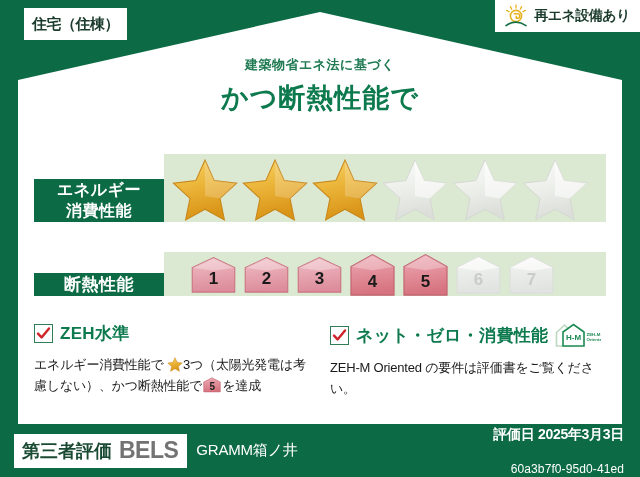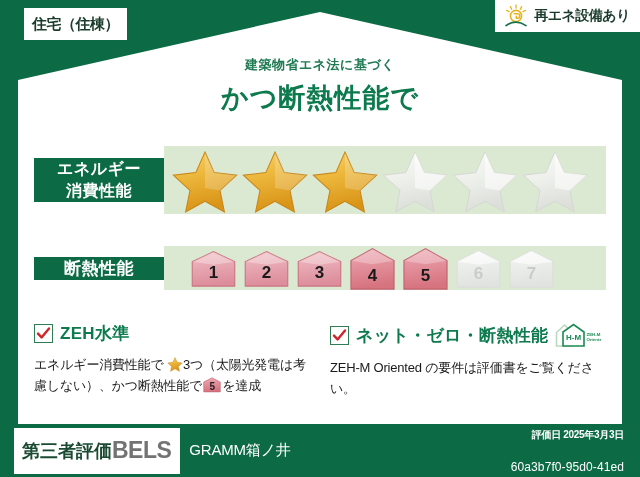--- a/index.html
+++ b/index.html
@@ -56,21 +56,21 @@
   }
   #main-title {
     margin-top: 6px;
     font-size: 27px; font-weight: bold; color: #0d7a4e;
     letter-spacing: 1px;
   }
 
   
   .perf-row {
     position: absolute;
-    display: flex; align-items: center;
+    display: flex; align-items: flex-end;
     z-index: 5;
   }
   #row-energy { left: 34px; top: 138px; width: 572px; height: 84px; }
   #row-insul  { left: 34px; top: 240px; width: 572px; height: 56px; }
 
   .perf-label {
     background: #0c6b45;
     color: #ffffff;
     width: 130px; flex: 0 0 130px;
     display: flex; flex-direction: column;
@@ -149,41 +149,41 @@
   #zehm-logo { width: 46px; height: 26px; flex: 0 0 auto; }
 
   
   #footer {
     position: absolute; left: 0; right: 0; bottom: 0;
     height: 53px; z-index: 6;
     display: flex; align-items: center;
   }
   #bels-badge {
     background: #ffffff;
-    height: 46px; margin-left: 14px;
-    display: flex; align-items: center; 
+    height: 34px; margin-left: 14px;
+    display: flex; align-items: center; gap: 7px;
     padding: 0 9px 0 8px;
   }
   #bels-jp {
     font-size: 18px; font-weight: bold; color: #1b4a33;
     letter-spacing: 0px;
   }
   #bels-en {
     font-size: 23px; font-weight: bold; color: #737373;
     letter-spacing: -0.5px; font-family: "Liberation Sans", sans-serif;
   }
   #project-name {
     margin-left: 9px;
     font-size: 15px; color: #ffffff; letter-spacing: -0.2px;
   }
   #footer-right {
     margin-left: auto; margin-right: 16px;
     text-align: right; color: #ffffff;
   }
-  #eval-date { font-size: 10px; font-weight: bold; letter-spacing: -0.3px; text-align: right; }
+  #eval-date { font-size: 14px; font-weight: bold; letter-spacing: -0.3px; text-align: right; }
   #eval-id   { font-size: 12px; margin-top: 18px; letter-spacing: 0.1px; }
 </style>
 </head>
 <body>
 
 <div id="label-root">
 
   <div id="house-body"></div>
 
   <div class="corner-badge" id="badge-type">
@@ -367,21 +367,21 @@
     </div>
   </div>
 
   <div class="note" id="note-right">
     <div class="note-head">
       <span class="chk">
         <svg width="15" height="15" viewBox="0 0 15 15">
           <path d="M2 7.6 L5.6 11.4 L13 2.4" fill="none" stroke="#d0242b" stroke-width="2.4" stroke-linecap="round" stroke-linejoin="round"></path>
         </svg>
       </span>
-      <span class="note-title">ネット・ゼロ・断熱性能</span>
+      <span class="note-title">ネット・ゼロ・消費性能</span>
       <span id="zehm-logo">
         <svg viewBox="0 0 46 26" width="46" height="26">
           <path d="M1.5 24 L1.5 10.5 L9.5 3 L17.5 10.5 L17.5 24 Z" fill="none" stroke="#bcd9bf" stroke-width="1.6"></path>
           <path d="M8 24 L8 10 L18.5 2.5 L29 10 L29 24 Z" fill="#ffffff" stroke="#1b8a52" stroke-width="1.6"></path>
           <text x="18.5" y="17.5" text-anchor="middle" font-family="Liberation Sans, sans-serif" font-size="8" font-weight="bold" fill="#1b8a52">H-M</text>
           <text x="31.5" y="14" font-family="Liberation Sans, sans-serif" font-size="4.4" font-weight="bold" fill="#1b8a52">ZEH-M</text>
           <text x="31.5" y="19" font-family="Liberation Sans, sans-serif" font-size="4.4" font-weight="bold" fill="#1b8a52">Oriented</text>
         </svg>
       </span>
     </div>

